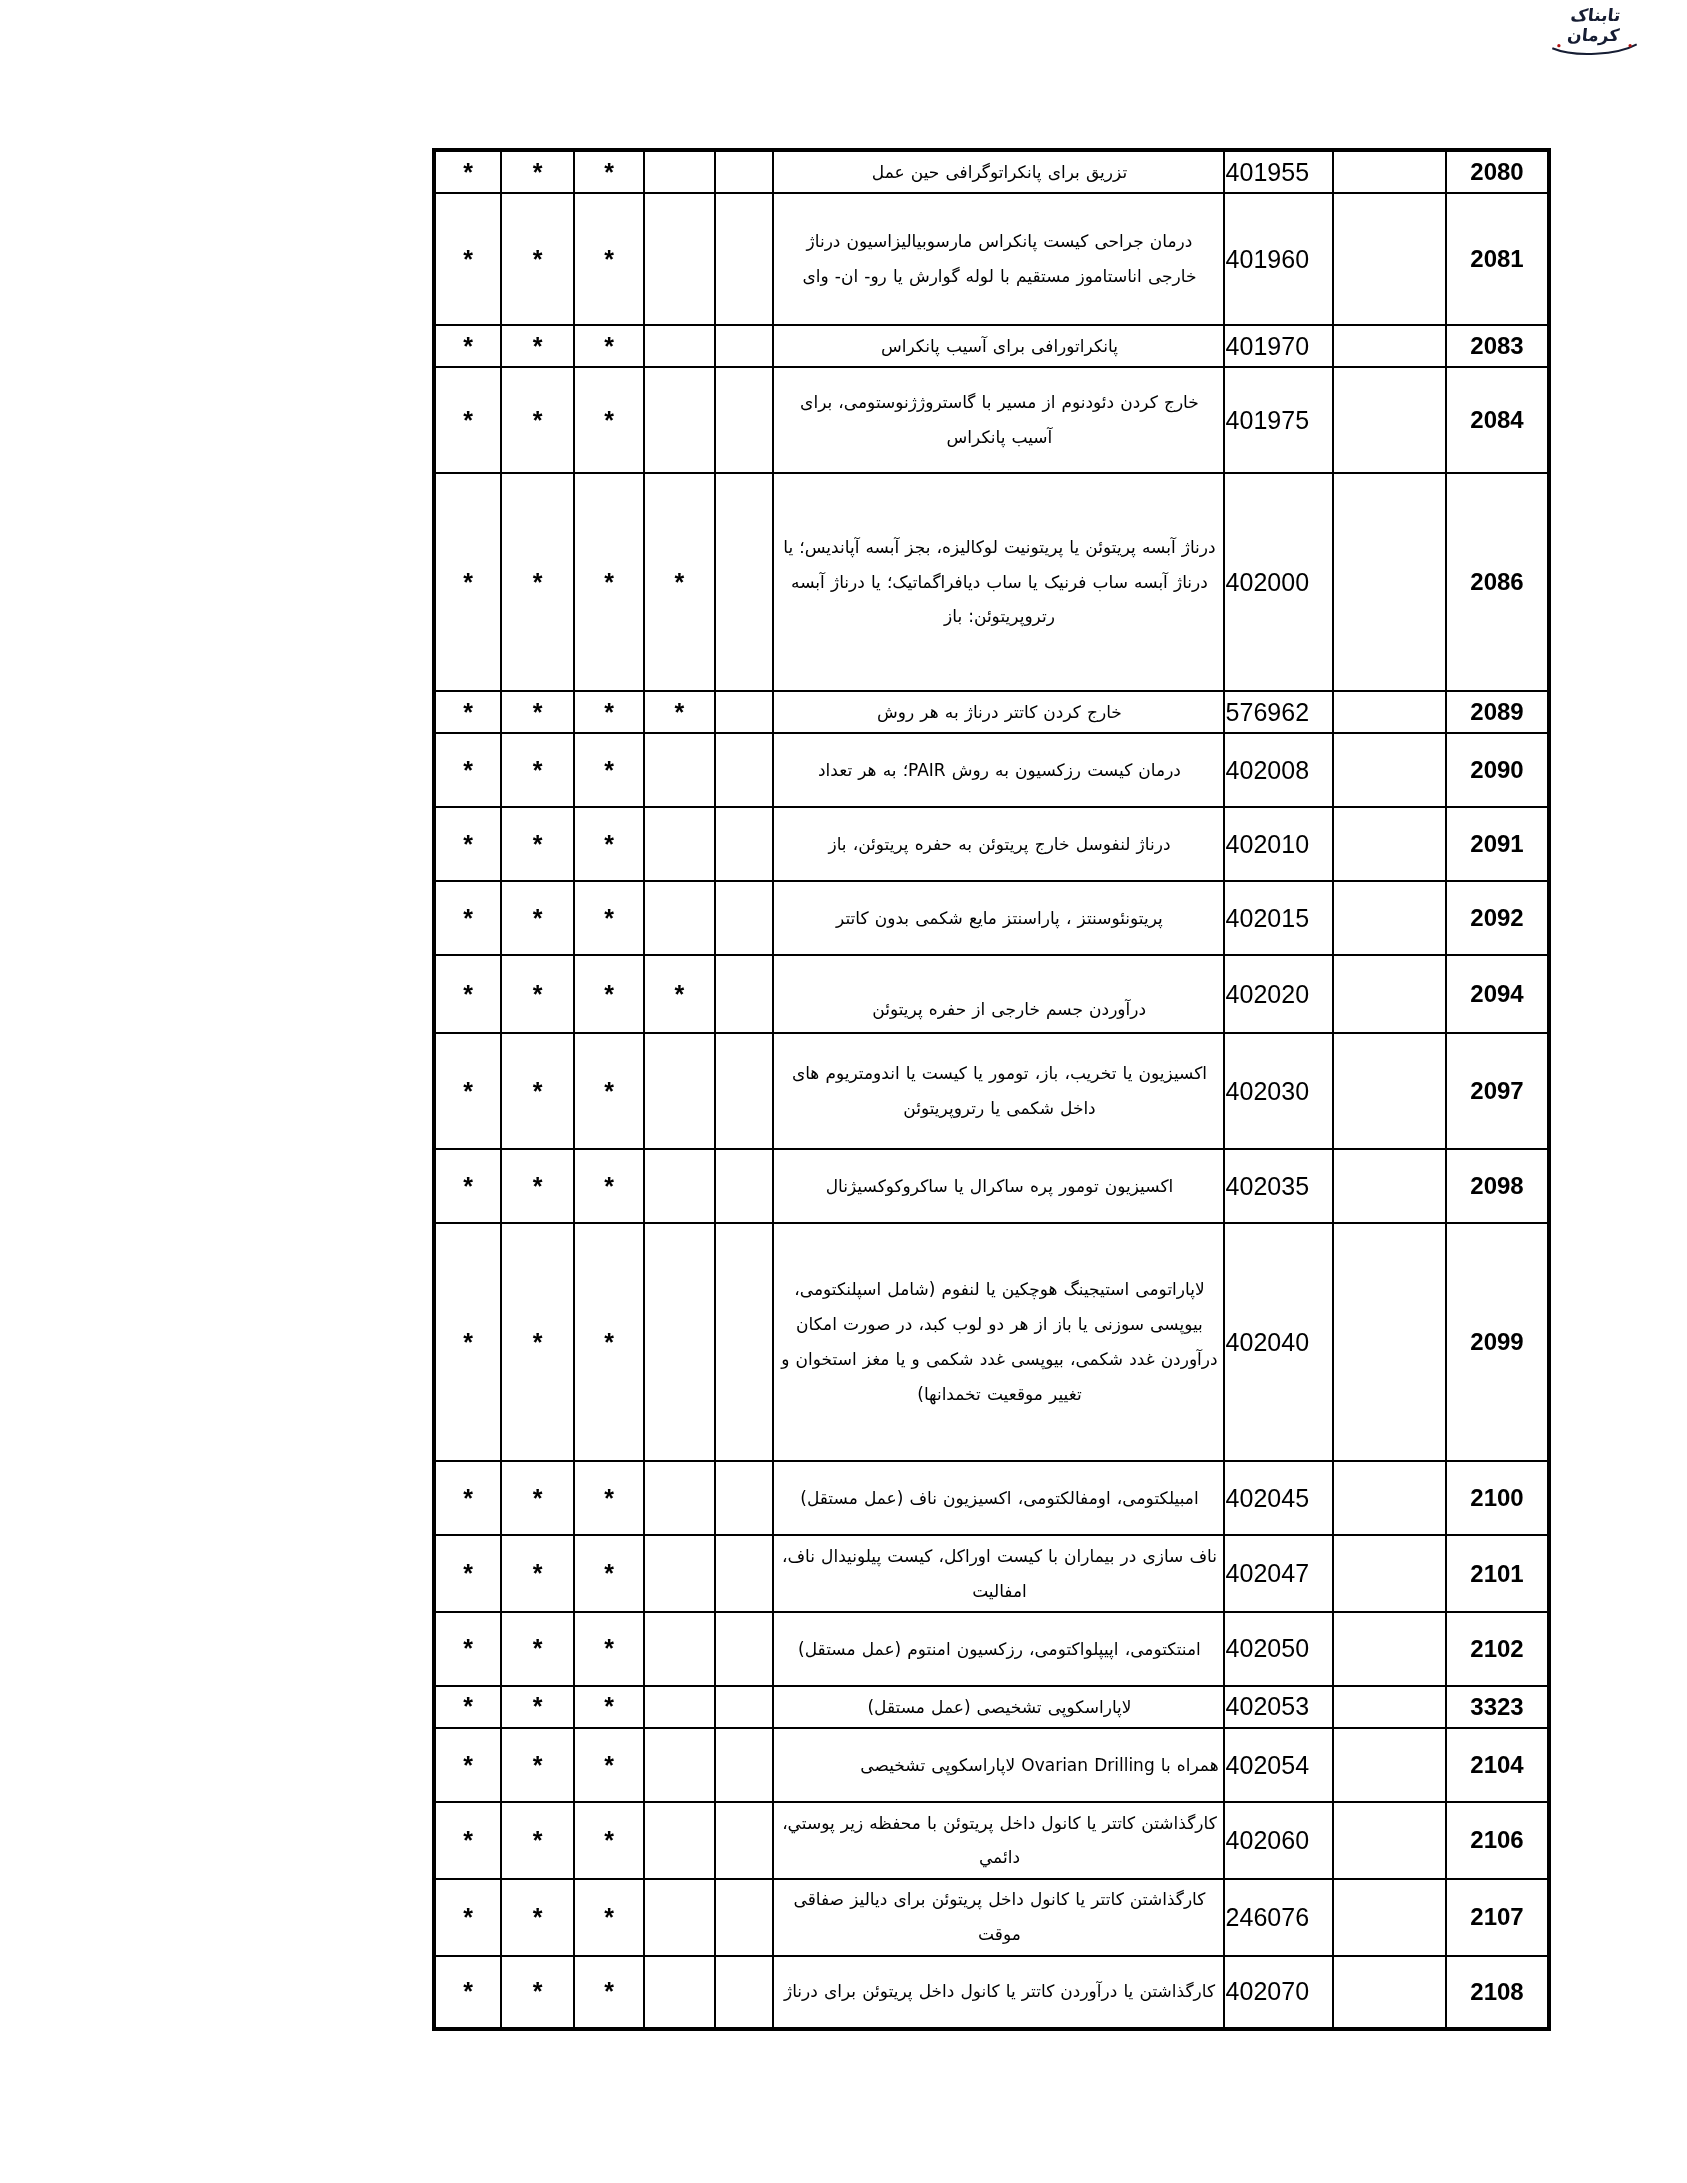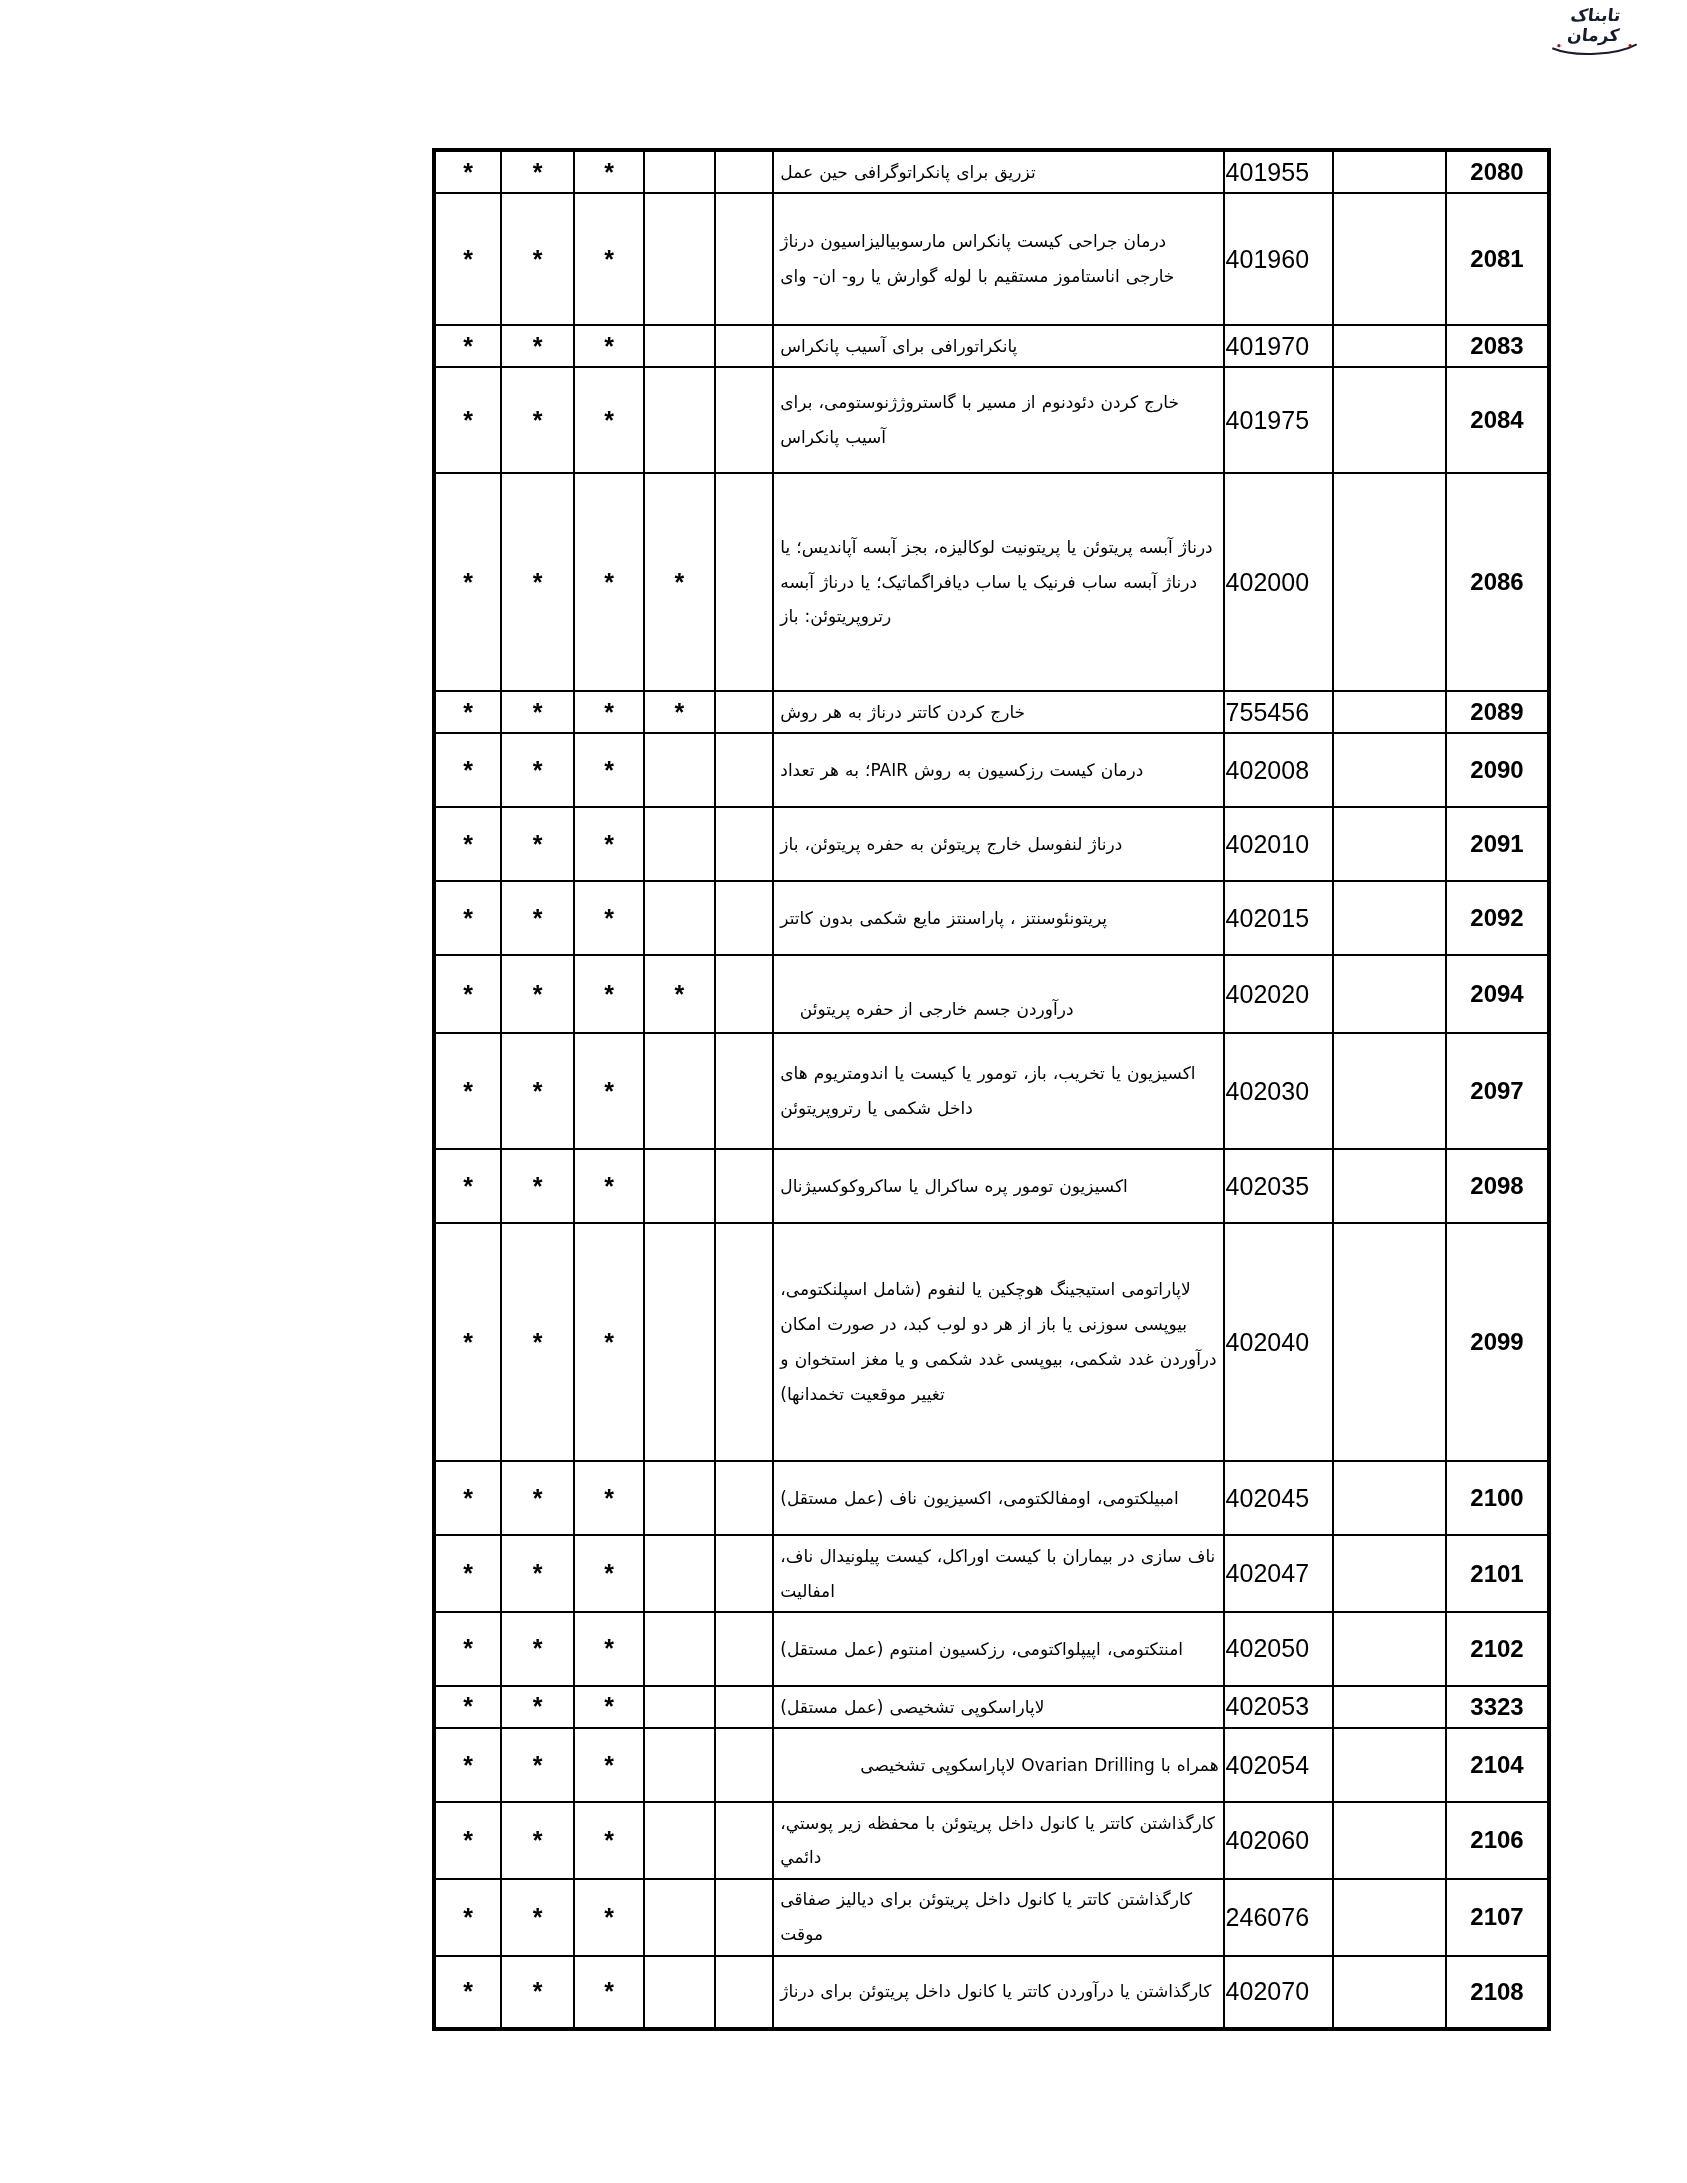--- a/index.html
+++ b/index.html
@@ -29,21 +29,21 @@
   }
   td.code{
     font-family:"Liberation Sans","DejaVu Sans",sans-serif;
     font-weight:bold;font-size:24px;text-align:center;color:#000;
   }
   td.natcode{
     font-family:"Liberation Sans","DejaVu Sans",sans-serif;
     font-size:25px;text-align:left;color:#000;
   }
   td.desc{
-    font-size:17px;line-height:2.05;text-align:left;color:#000;
+    font-size:17px;line-height:2.05;text-align:center;color:#000;
     padding:2.6px 4px 2.6px 6.6px;word-spacing:0.7px;
   }
   td.star{
     text-align:center;font-size:25px;font-weight:bold;color:#000;
     font-family:"Liberation Sans","DejaVu Sans",sans-serif;
   }
   td.gray  {background:var(--c-gray,#bdbdbd);}
   td.peach {background:var(--c-peach,#fce4d6);}
   td.blue  {background:var(--c-blue,#bdd7ee);}
   td.yellow{background:var(--c-yellow,#ffff00);}
@@ -129,21 +129,21 @@
           <td class="desc">درناژ آبسه پریتوئن یا پریتونیت لوکالیزه، بجز آبسه آپاندیس؛ یا درناژ آبسه ساب فرنیک یا ساب دیافراگماتیک؛ یا درناژ آبسه رتروپریتوئن: باز</td>
           <td class="blank"></td>
           <td class="star special yellow">*</td>
           <td class="star blue">*</td>
           <td class="star peach">*</td>
           <td class="star gray">*</td>
         </tr>
         <tr style="height: 38px;">
           <td class="code">2089</td>
           <td class="blank"></td>
-          <td class="natcode">755456</td>
+          <td class="natcode">576962</td>
           <td class="desc">خارج کردن کاتتر درناژ به هر روش</td>
           <td class="blank"></td>
           <td class="star special yellow">*</td>
           <td class="star blue">*</td>
           <td class="star peach">*</td>
           <td class="star gray">*</td>
         </tr>
         <tr style="height: 74px;">
           <td class="code">2090</td>
           <td class="blank"></td>

